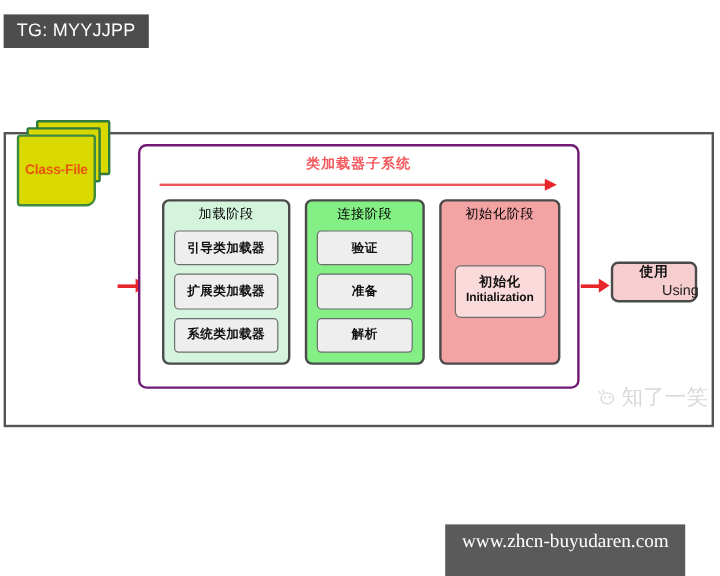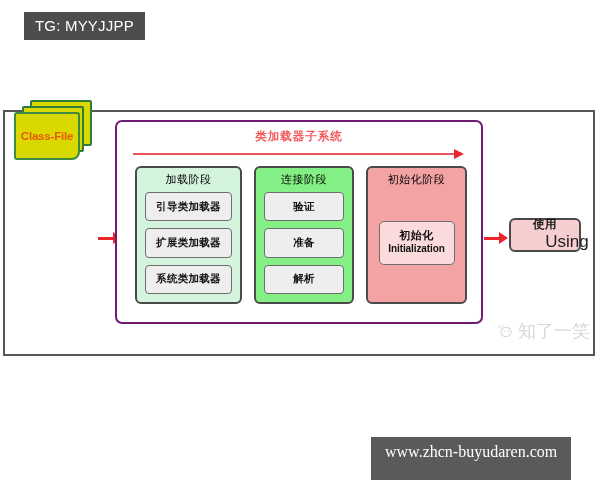--- a/index.html
+++ b/index.html
@@ -11,21 +11,21 @@
     height: 480px;
     background: #ffffff;
     font-family: "Liberation Sans", "DejaVu Sans", sans-serif;
     position: relative;
     overflow: hidden;
   }
 
   
   .wm-tag {
     position: absolute;
-    left: 24px;
+    left: 3px;
     top: 12px;
     background: #4d4d4d;
     color: #ffffff;
     font-size: 15px;
     letter-spacing: 0.2px;
     padding: 6px 11px 7px 11px;
     line-height: 1;
     white-space: nowrap;
   }
   .wm-url {
@@ -81,21 +81,21 @@
   }
   .cf-sheet {
     position: absolute;
     background: #d9d900;
     border: 2px solid #2f7a3f;
     box-sizing: border-box;
   }
   .cf-back2 { left: 16px; top: 0px;  width: 62px; height: 46px; border-radius: 2px; }
   .cf-back1 { left: 8px;  top: 6px;  width: 62px; height: 46px; border-radius: 2px; }
   .cf-front {
-    left: 0px; top: 12px; width: 66px; height: 48px;
+    left: 0px; top: 12px; width: 66px; height: 60px;
     background: #d9d900;
     border: 2px solid #3d8b40;
     border-radius: 3px 3px 8px 3px;
     display: flex;
     align-items: center;
     justify-content: center;
   }
   .cf-label {
     color: #e8570e;
     font-size: 11.5px;
@@ -270,21 +270,21 @@
     justify-content: center;
     line-height: 1.2;
   }
   .using-cn {
     font-size: 11.5px;
     font-weight: bold;
     color: #111111;
     letter-spacing: 0.5px;
   }
   .using-en {
-    font-size: 17px;
+    font-size: 12px;
     color: #222222;
     margin-left: 44px;
   }
 </style>
 </head>
 <body>
 
 <div class="wm-tag">TG: MYYJJPP</div>
 
 <div class="outer-frame"></div>

